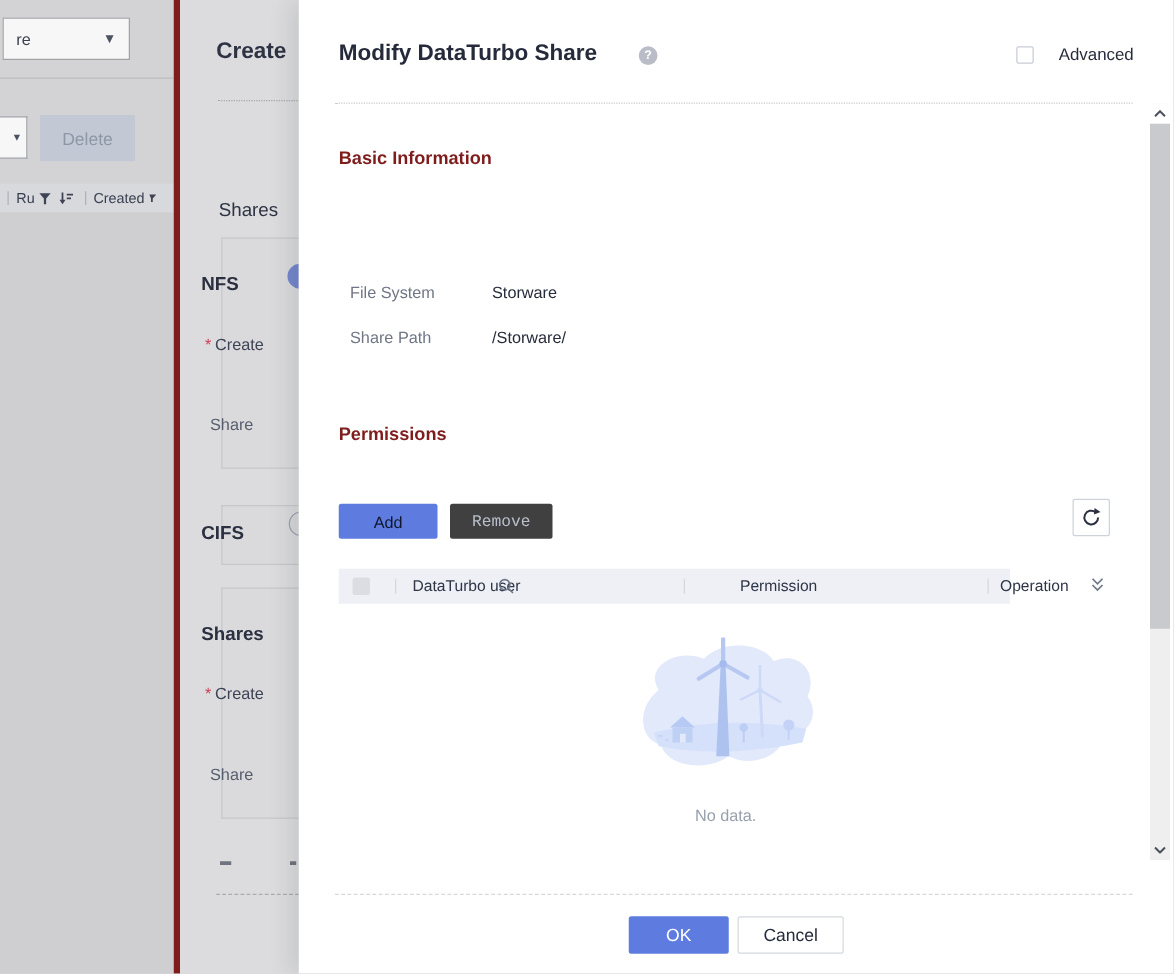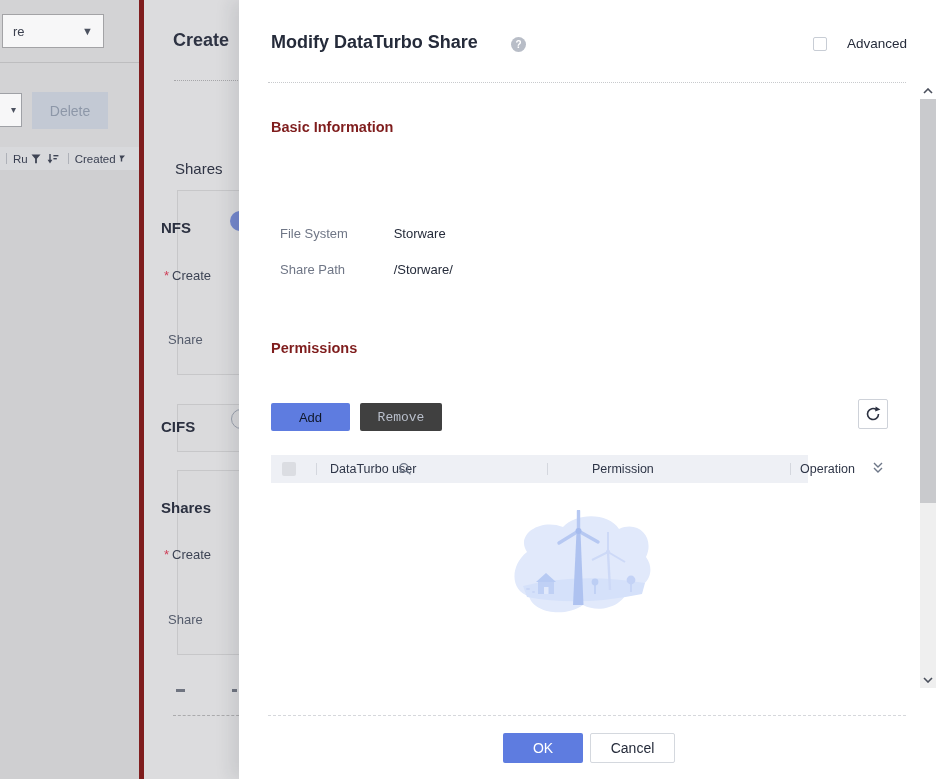--- a/index.html
+++ b/index.html
@@ -227,20 +227,21 @@
         <g>
           <line x1="126" y1="72" x2="126" y2="82" stroke="#c3d2f6" stroke-width="1.6"></line>
           <circle cx="126" cy="70" r="4.4" fill="#c3d2f6"></circle>
           <line x1="90" y1="74" x2="90" y2="84" stroke="#bccef4" stroke-width="1.6"></line>
           <circle cx="90" cy="72" r="3.4" fill="#bccef4"></circle>
           <rect x="21" y="78" width="4" height="2" rx="1" fill="#c9d6f6"></rect>
           <rect x="27" y="81" width="3" height="2" rx="1" fill="#c9d6f6"></rect>
         </g>
       </svg>
     </div>
+    <div class="no-data">No data.</div>
 
     <div class="sep-dashed"></div>
 
     <button class="btn btn-ok">OK</button>
     <button class="btn btn-cancel">Cancel</button>
 
     <div class="scrollbar">
       <div class="sb-up">
         <svg width="10" height="6" viewBox="0 0 10 6">
             <polyline points="1,5 5,1 9,5" fill="none" stroke="#4a4f5c" stroke-width="1.6"></polyline>

